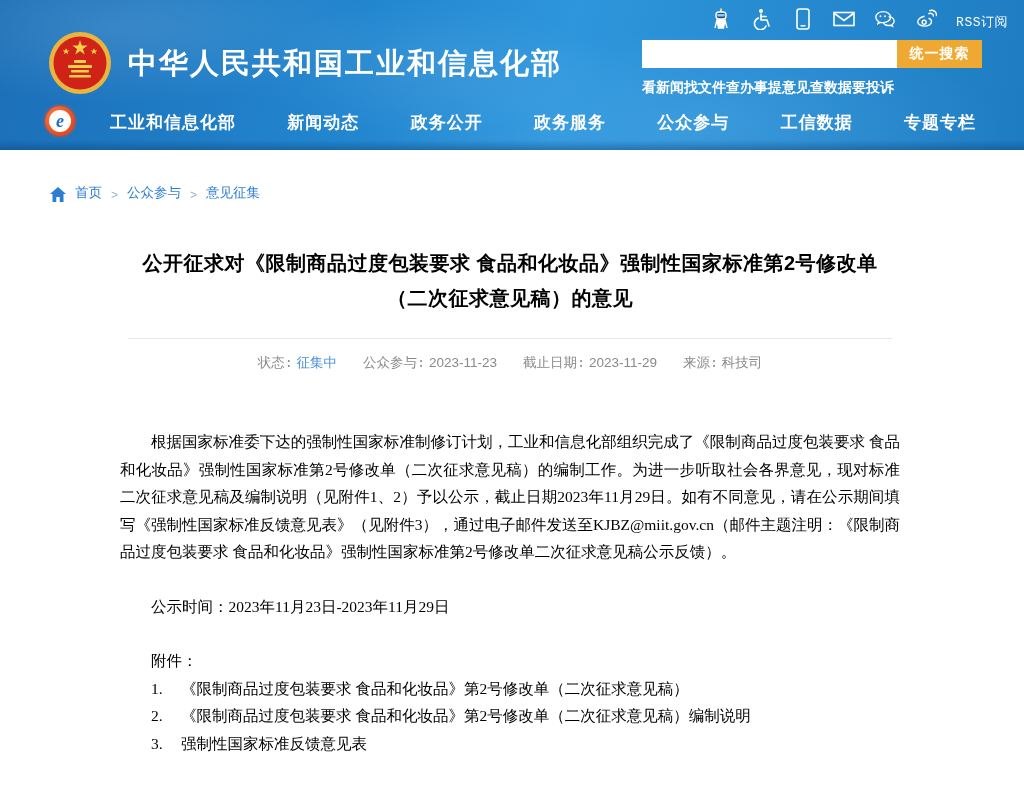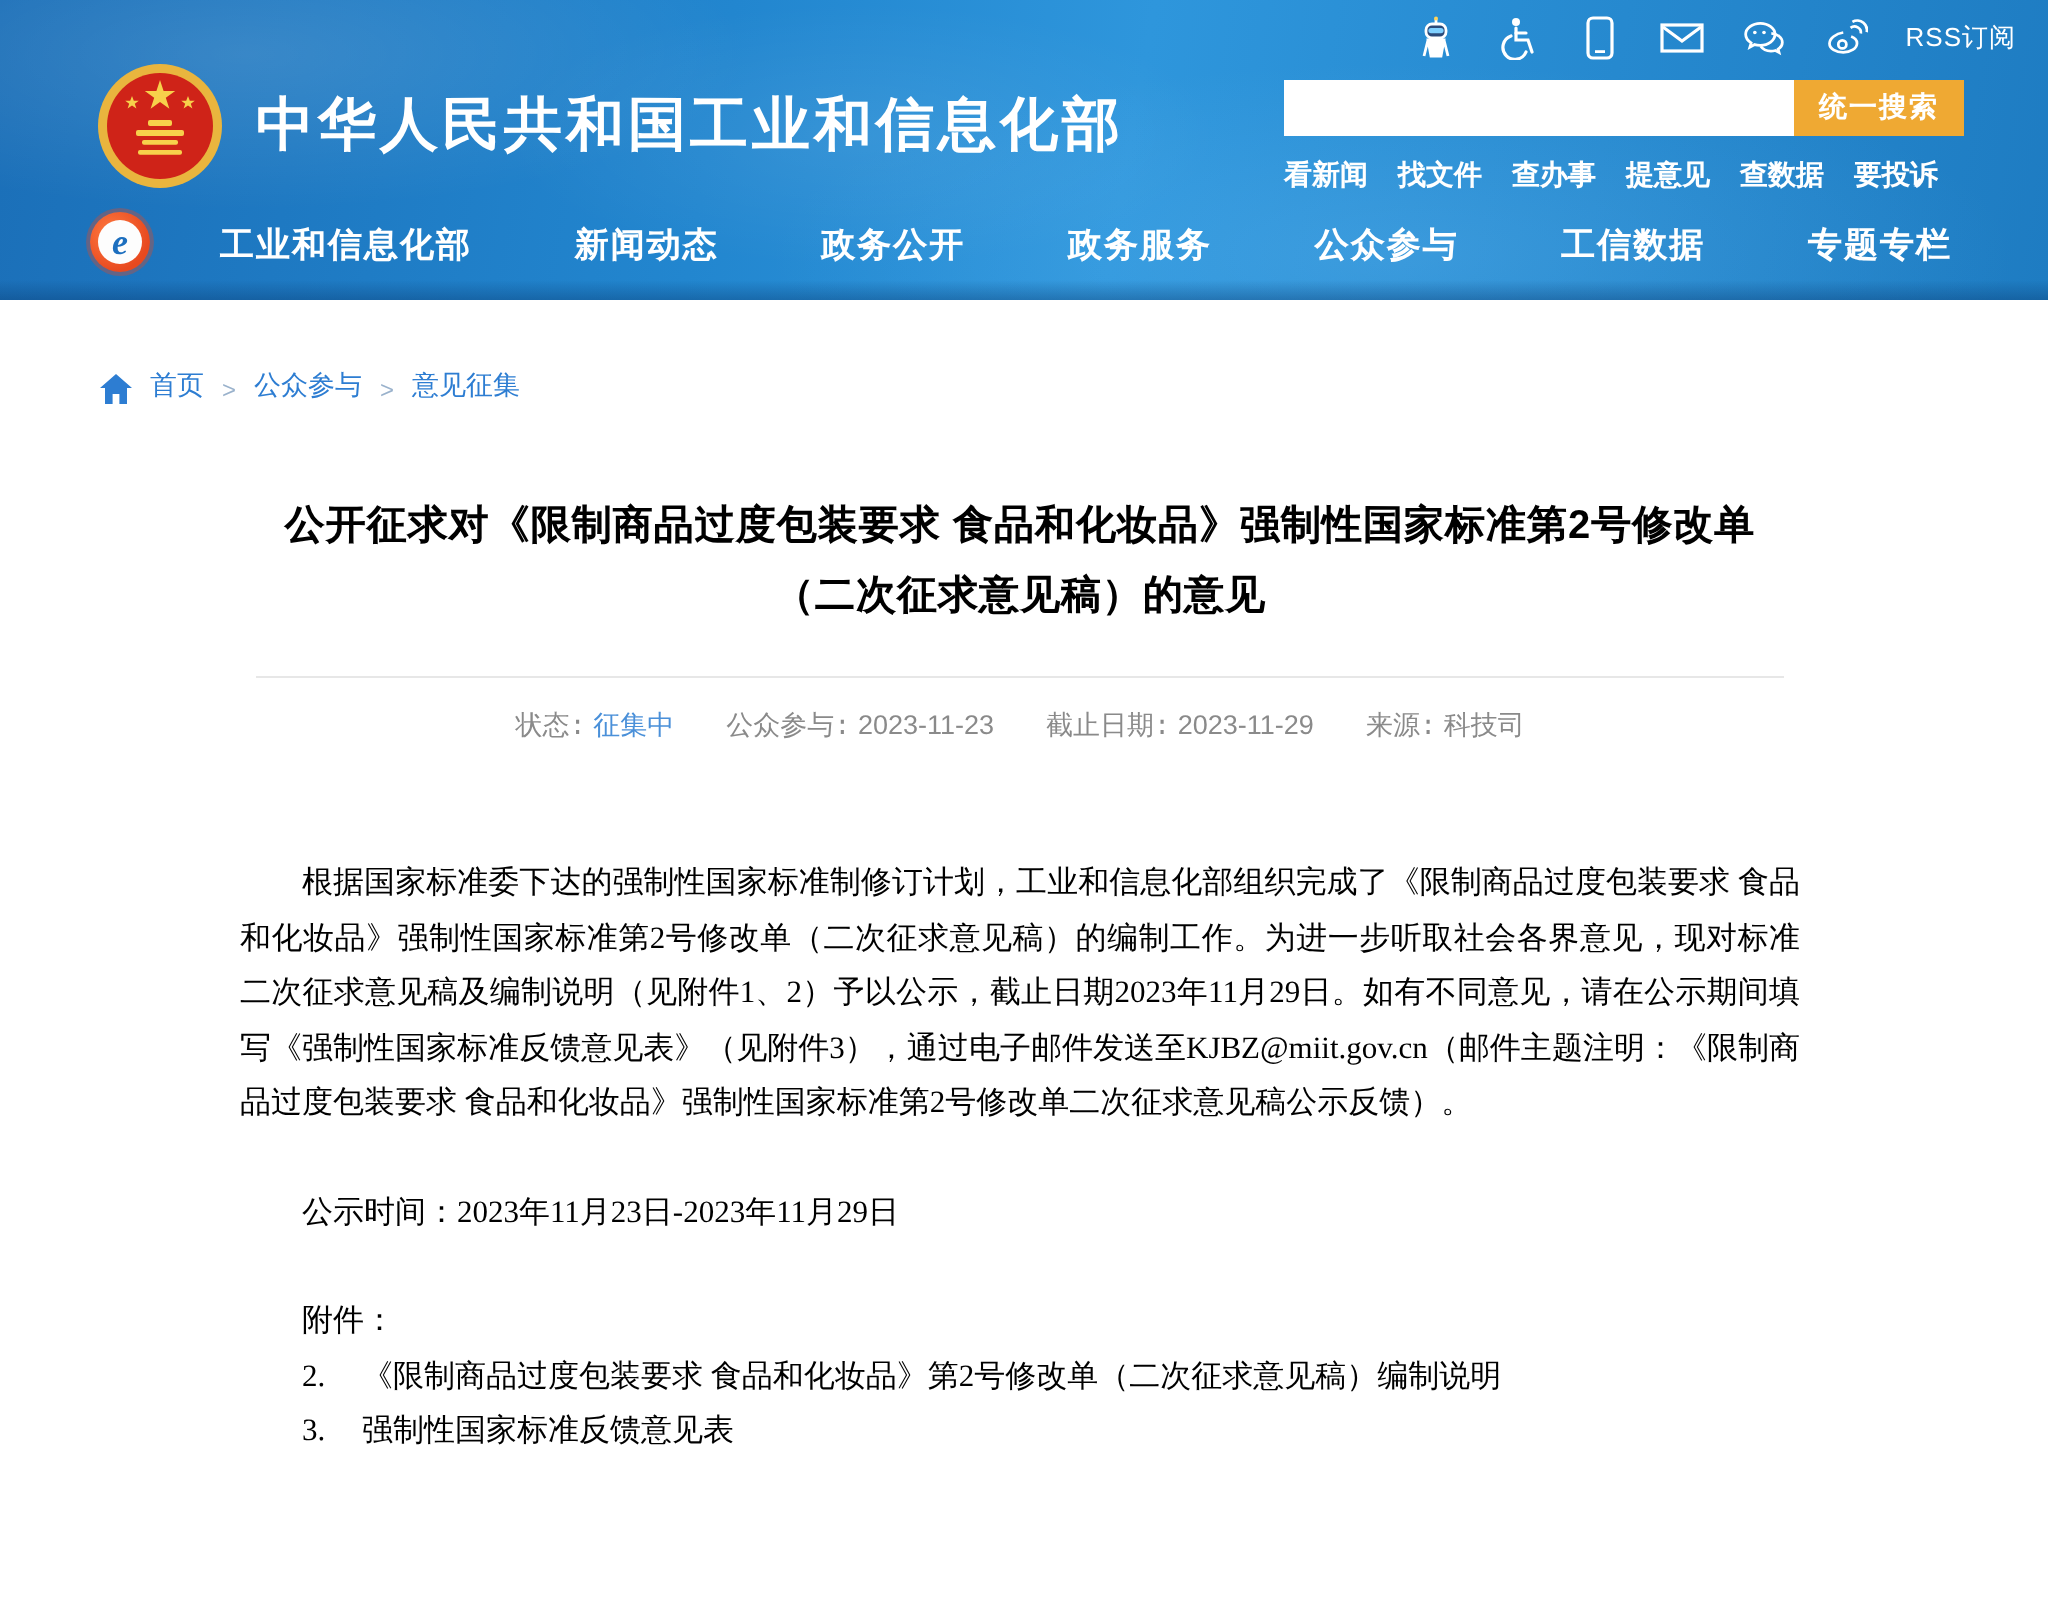--- a/index.html
+++ b/index.html
@@ -11,38 +11,38 @@
     position:relative; width:1024px; height:150px; color:#fff;
     background:
       radial-gradient(ellipse 420px 130px at 12% 18%, rgba(255,255,255,.12), transparent 60%),
       radial-gradient(ellipse 520px 160px at 68% 85%, rgba(130,205,255,.20), transparent 60%),
       radial-gradient(ellipse 300px 110px at 42% 45%, rgba(255,255,255,.08), transparent 60%),
       linear-gradient(100deg, #1b6fb8 0%, #2286cf 35%, #2e96dc 55%, #1e7cc2 100%);
   }
   .header::after{ content:""; position:absolute; left:0; right:0; bottom:0; height:10px;
     background:linear-gradient(rgba(8,60,115,0), rgba(8,60,115,.40)); }
 
-  .topbar { position:absolute; top:7px; right:16px; display:flex; align-items:center; gap:19px; }
+  .topbar { position:absolute; top:7px; right:16px; display:flex; align-items:flex-end; gap:19px;font-family:Liberation Mono, monospace; }
   .topbar .ticon { width:22px; height:24px; display:flex; align-items:center; justify-content:center; cursor:pointer; }
   .topbar .rss { font-size:13px; color:#fff; cursor:pointer; letter-spacing:.5px; }
 
   .brand { position:absolute; left:48px; top:31px; display:flex; align-items:center; }
   .emblem { width:64px; height:64px; flex:0 0 64px; }
   .brand-text { margin-left:16px; }
   .brand-title { font-size:29px; font-weight:bold; letter-spacing:2px; line-height:34px; }
   .brand-sub { font-size:10.5px; color:#eaf4fc; margin-top:6px; letter-spacing:.2px; }
 
   .search-area { position:absolute; right:42px; top:40px; width:340px; }
   .search-row { display:flex; }
   .search-input { width:255px; height:28px; border:none; outline:none; padding:0 8px;
     font-size:13px; background:#fff; }
   .search-btn { width:85px; height:28px; border:none; background:#efa933; color:#fff;
     font-size:14px; font-weight:bold; cursor:pointer; letter-spacing:1px;
     font-family:Liberation Serif, serif; }
-  .quick-links { display:flex; gap:15px; margin-top:11px; }
+  .quick-links { display:flex; margin-top:11px; }
   .quick-links span { font-size:14px; font-weight:bold; color:#fff; cursor:pointer; white-space:nowrap; }
 
   .navbar { position:absolute; left:0; right:0; bottom:8px; height:40px;
     display:flex; align-items:center; }
   .nav-logo { position:absolute; left:45px; top:4px; width:30px; height:30px; }
   .logo-ring { position:absolute; inset:0; border-radius:50%;
     background:radial-gradient(circle at 35% 35%, #ff7a40, #e8491f 70%);
     box-shadow:0 0 0 2px rgba(232,73,31,.35); }
   .logo-inner { position:absolute; inset:4px; border-radius:50%; background:#fdfdfd;
     display:flex; align-items:center; justify-content:center;
@@ -224,20 +224,23 @@
   <div class="art-body">
     <p class="para">根据国家标准委下达的强制性国家标准制修订计划，工业和信息化部组织完成了《限制商品过度包装要求 食品和化妆品》强制性国家标准第2号修改单（二次征求意见稿）的编制工作。为进一步听取社会各界意见，现对标准二次征求意见稿及编制说明（见附件1、2）予以公示，截止日期2023年11月29日。如有不同意见，请在公示期间填写《强制性国家标准反馈意见表》（见附件3），通过电子邮件发送至KJBZ@miit.gov.cn（邮件主题注明：《限制商品过度包装要求 食品和化妆品》强制性国家标准第2号修改单二次征求意见稿公示反馈）。</p>
 
     <div class="info-block">
       <div class="info-line">公示时间：2023年11月23日-2023年11月29日</div>
     </div>
 
     <div class="attach-block">
       <div class="attach-label">附件：</div>
       <div class="attach-item">
+        <span class="num">1.</span><span>《限制商品过度包装要求 食品和化妆品》第2号修改单（二次征求意见稿）</span>
+      </div>
+      <div class="attach-item">
         <span class="num">2.</span><span>《限制商品过度包装要求 食品和化妆品》第2号修改单（二次征求意见稿）编制说明</span>
       </div>
       <div class="attach-item">
         <span class="num">3.</span><span>强制性国家标准反馈意见表</span>
       </div>
     </div>
 
   </div>
 </div>
 

